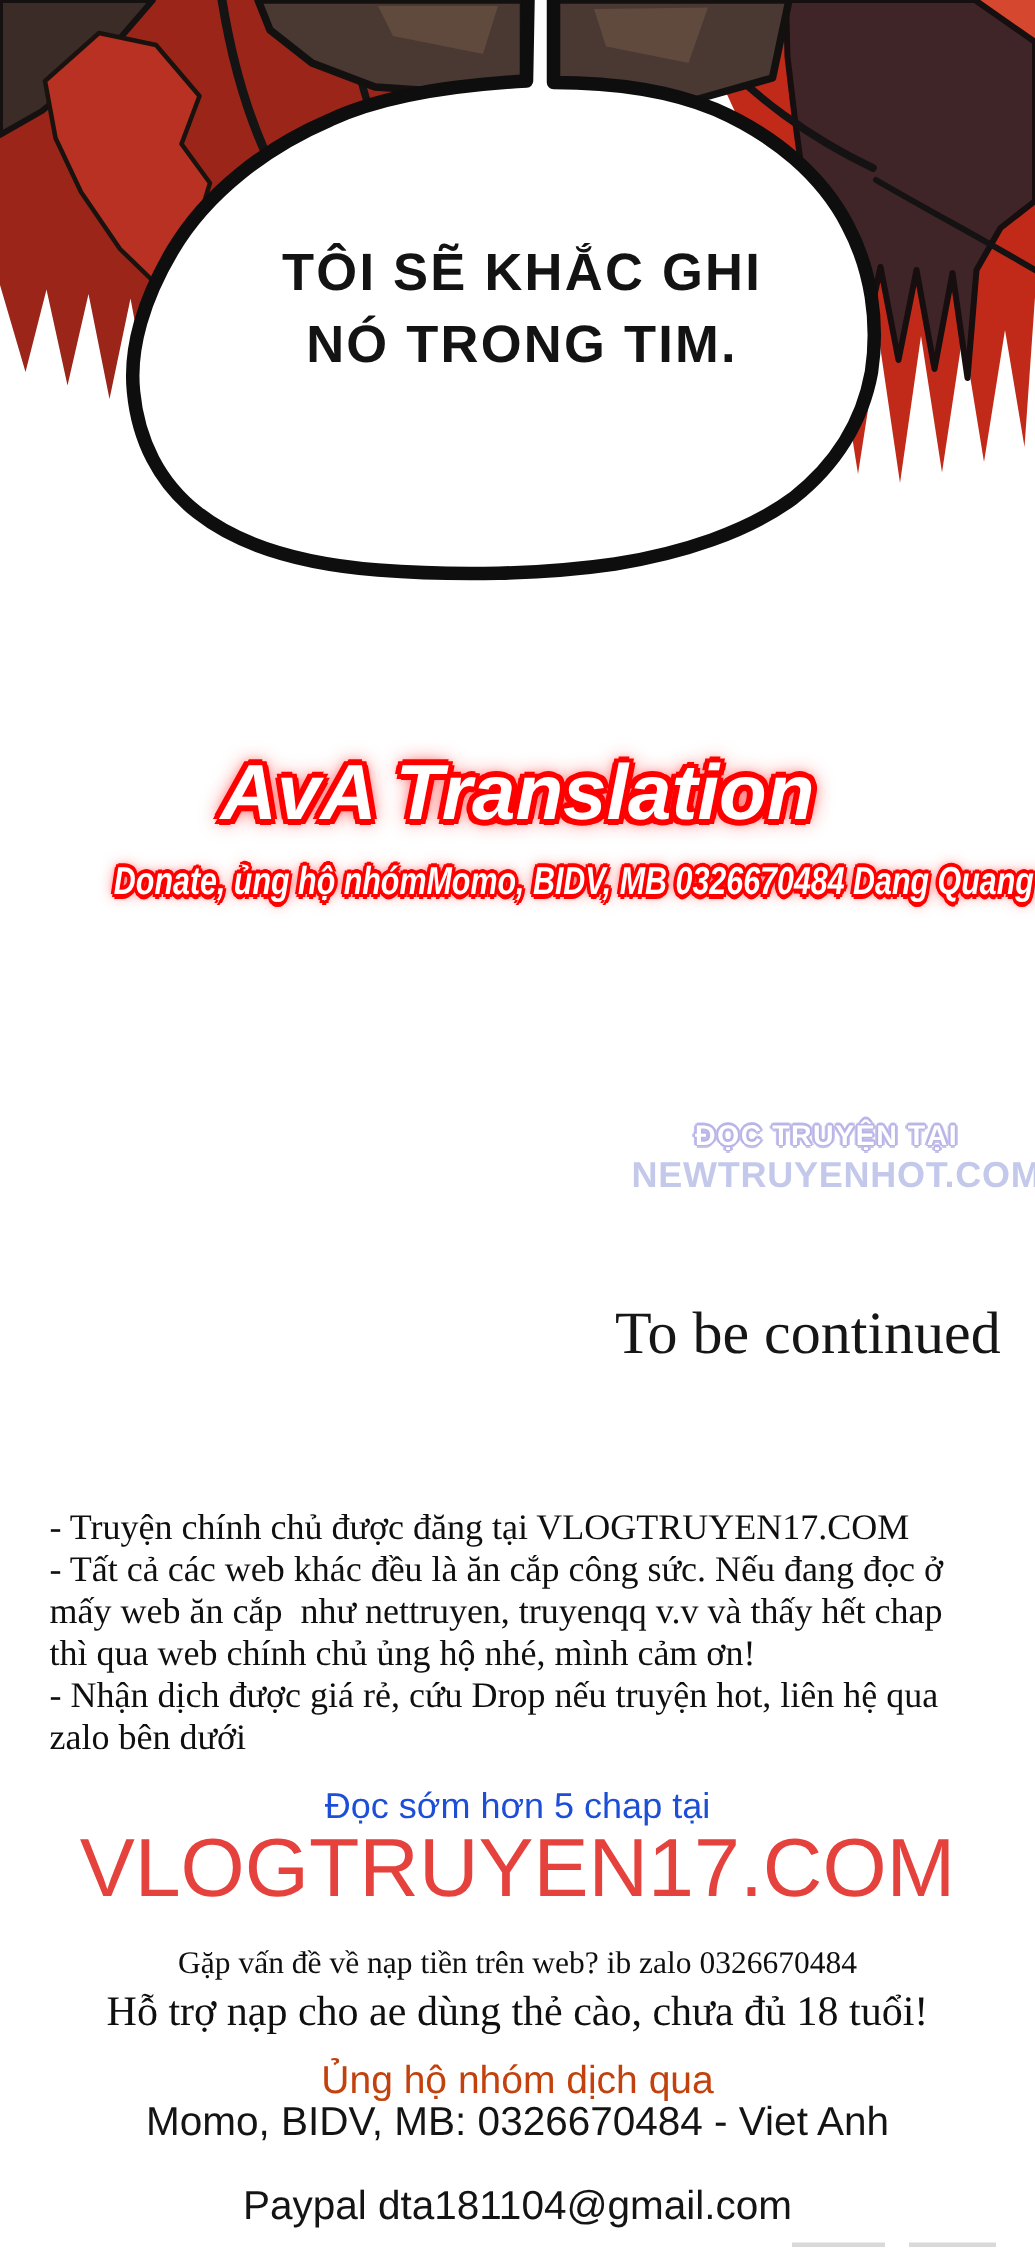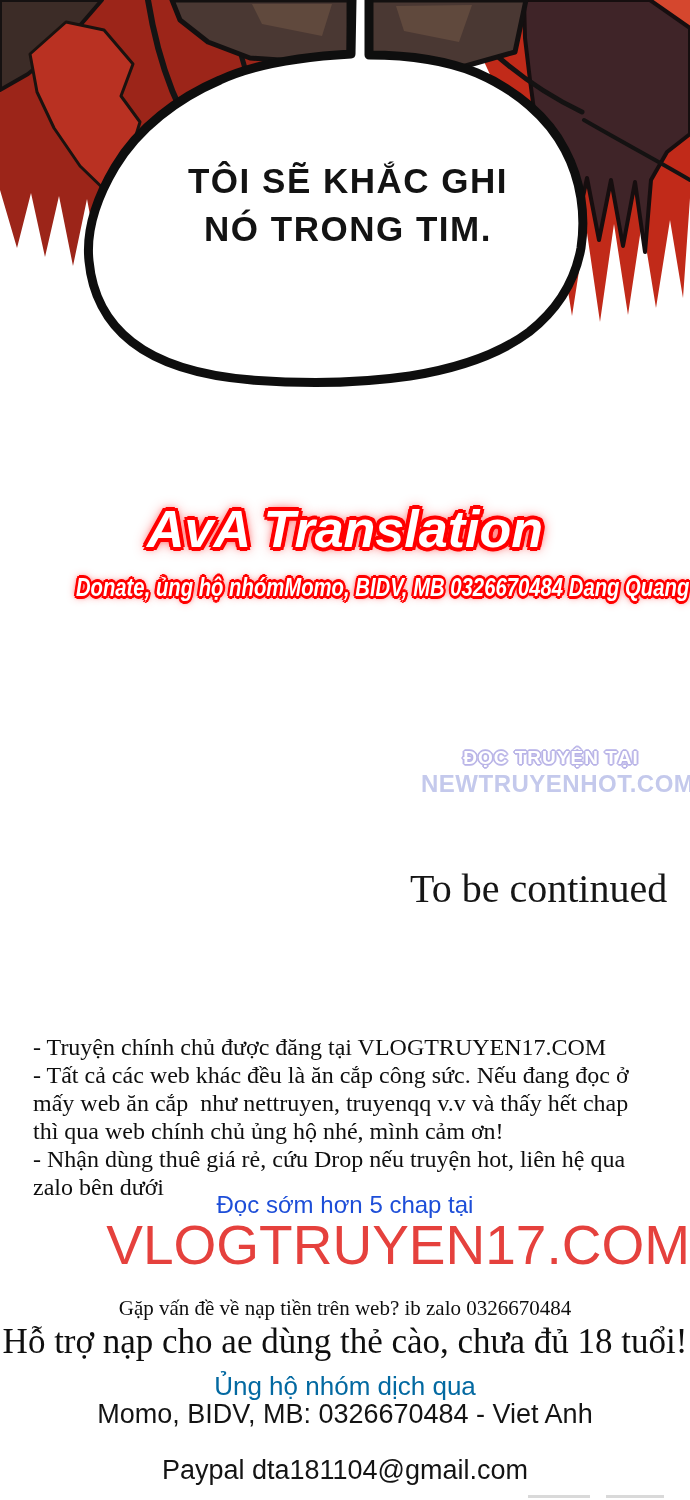--- a/index.html
+++ b/index.html
@@ -44,30 +44,30 @@
   }
   .wm-line2{font-size:24px;line-height:27px;font-weight:bold;color:#c4c9ec;letter-spacing:.5px;}
 
   .continued{
     top:870px;left:410px;font-family:"Liberation Serif","DejaVu Serif",serif;
     font-size:40px;line-height:38px;color:#161616;white-space:pre;
   }
 
   .notes{top:1005px;left:33px;width:640px;
     font-family:"Liberation Serif","DejaVu Serif",serif;
-    font-size:24px;line-height:28px;color:#0f0f0f;margin-top:28px;}
+    font-size:24px;line-height:28px;color:#0f0f0f;}
   .notes div{white-space:pre;}
 
   .read-early{top:1192px;font-size:24px;line-height:26px;color:#1d4ed8;}
-  .vlog-site{top:1214px;font-size:55px;line-height:62px;color:#e5413d;letter-spacing:0;text-align:right;}
+  .vlog-site{top:1214px;font-size:55px;line-height:62px;color:#e5413d;letter-spacing:0;}
 
   .issue-line{top:1292px;font-family:"Liberation Serif","DejaVu Serif",serif;font-size:21px;line-height:33px;color:#0f0f0f;}
-  .card-line{top:1325px;font-family:"Liberation Serif","DejaVu Serif",serif;font-size:35px;line-height:33px;color:#0f0f0f;}
+  .card-line{top:1325px;font-family:"Liberation Serif","DejaVu Serif",serif;font-size:28px;line-height:33px;color:#0f0f0f;}
 
-  .donate-header{top:1372px;font-size:26px;line-height:28px;color:#0369a1;}
+  .donate-header{top:1372px;font-size:26px;line-height:28px;color:#c2410c;}
   .bank-line{top:1400px;font-size:27px;line-height:29px;color:#141414;}
   .paypal-line{top:1428px;font-size:27px;line-height:29px;color:#141414;margin-top:28px;}
 
   .scan-mark{position:absolute;top:1495px;height:3px;background:#d9d9d9;}
   .scan-mark.m1{left:528px;width:62px;}
   .scan-mark.m2{left:606px;width:58px;}
 </style>
 </head>
 <body>
 
@@ -129,21 +129,21 @@
     <div class="wm-line2 nowrap">NEWTRUYENHOT.COM</div>
   </div>
 
   <div class="abs continued">To be continued</div>
 
   <div class="abs notes">
     <div>- Truyện chính chủ được đăng tại VLOGTRUYEN17.COM</div>
     <div>- Tất cả các web khác đều là ăn cắp công sức. Nếu đang đọc ở</div>
     <div>mấy web ăn cắp  như nettruyen, truyenqq v.v và thấy hết chap</div>
     <div>thì qua web chính chủ ủng hộ nhé, mình cảm ơn!</div>
-    <div>- Nhận dùng thuê giá rẻ, cứu Drop nếu truyện hot, liên hệ qua</div>
+    <div>- Nhận dịch được giá rẻ, cứu Drop nếu truyện hot, liên hệ qua</div>
     <div>zalo bên dưới</div>
   </div>
 
   <div class="abs center read-early nowrap">Đọc sớm hơn 5 chap tại</div>
   <div class="abs center vlog-site nowrap">VLOGTRUYEN17.COM</div>
 
   <div class="abs center issue-line nowrap">Gặp vấn đề về nạp tiền trên web? ib zalo 0326670484</div>
   <div class="abs center card-line nowrap">Hỗ trợ nạp cho ae dùng thẻ cào, chưa đủ 18 tuổi!</div>
   <div class="abs center donate-header nowrap">Ủng hộ nhóm dịch qua</div>
   <div class="abs center bank-line nowrap">Momo, BIDV, MB: 0326670484 - Viet Anh</div>

